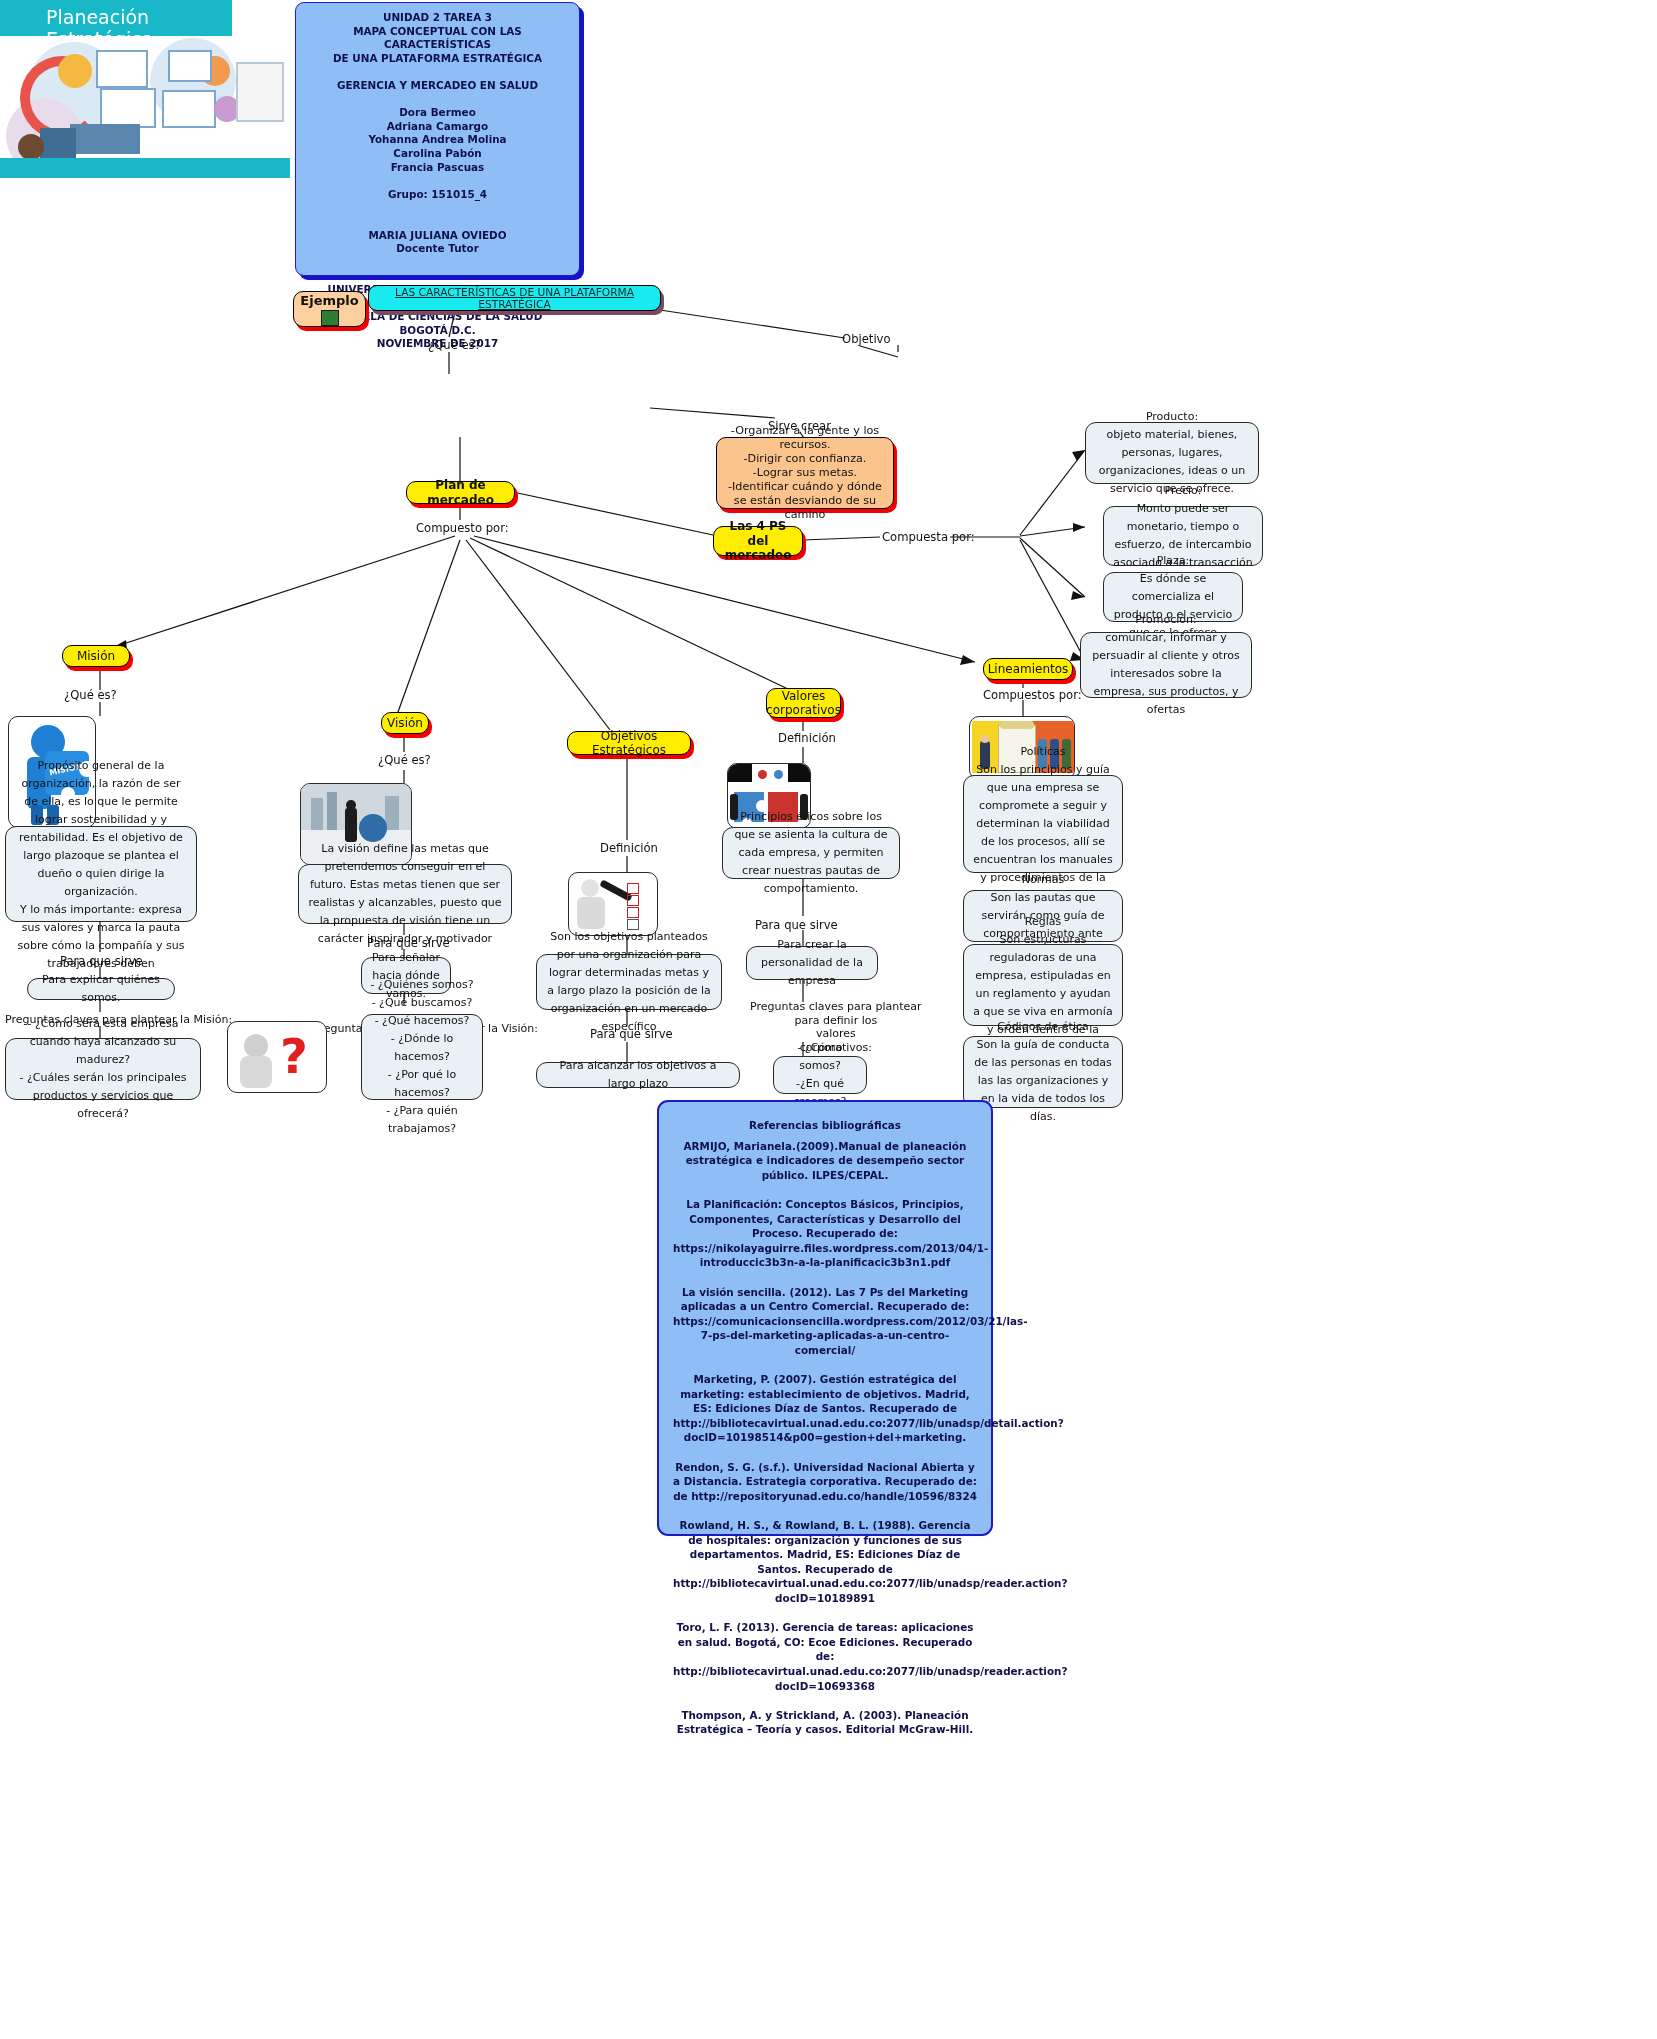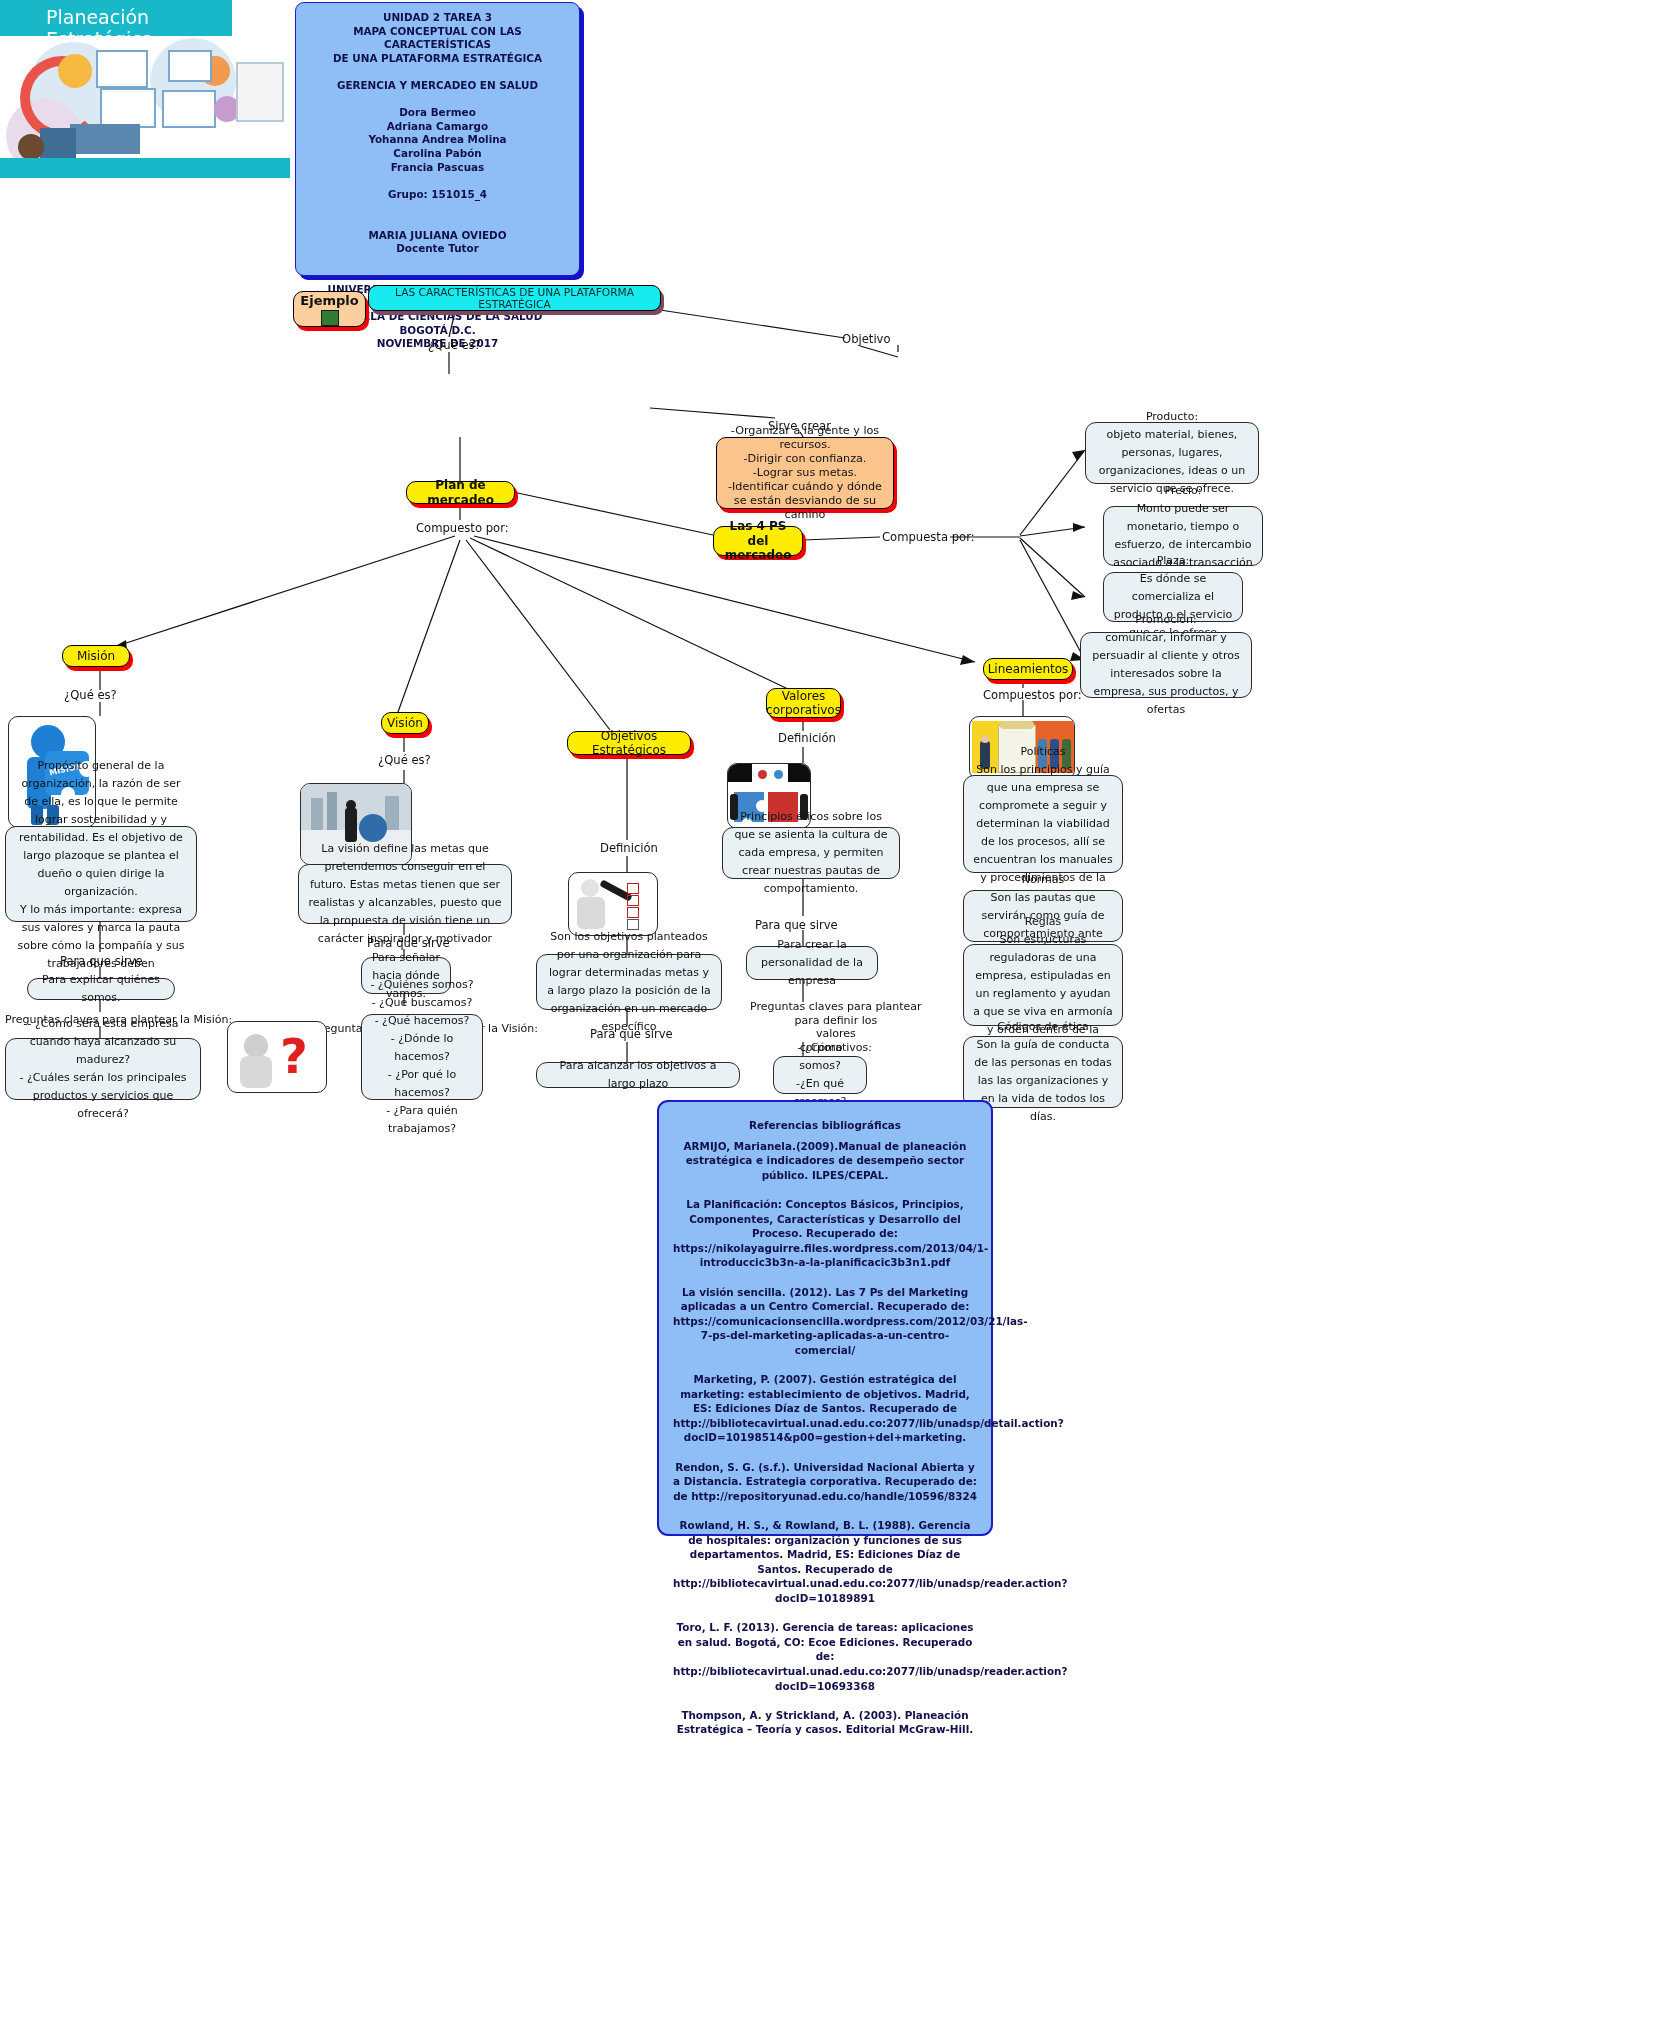--- a/index.html
+++ b/index.html
@@ -184,21 +184,21 @@
 UNIVERSIDAD NACIONAL ABIERTA Y A DISTANCIA
 ESCUELA DE CIENCIAS DE LA SALUD
 BOGOTÁ D.C.
 NOVIEMBRE DE 2017</div>
 
   <div class="node peach" style="left:293px;top:291px;width:73px;height:36px;">
     <span>Ejemplo</span>
     <span class="art" style="position:relative;width:16px;height:14px;background:#2e7d32;border:1.5px solid #1a1a1a;margin-top:2px;"></span>
   </div>
 
-  <div class="node cyan" style="left:368px;top:285px;width:293px;height:26px;">
+  <div class="node cyan" style="left:368px;top:285px;width:293px;height:26px;text-decoration:underline;">
     <span>LAS CARACTERÍSTICAS DE UNA PLATAFORMA ESTRATÉGICA</span>
   </div>
 
   <span class="lab" style="left:842px;top:332px;">Objetivo</span>
   <span class="lab" style="left:428px;top:338px;">¿Qué es?</span>
 
 
 
   <span class="lab" style="left:768px;top:419px;">Sirve crear</span>
 

